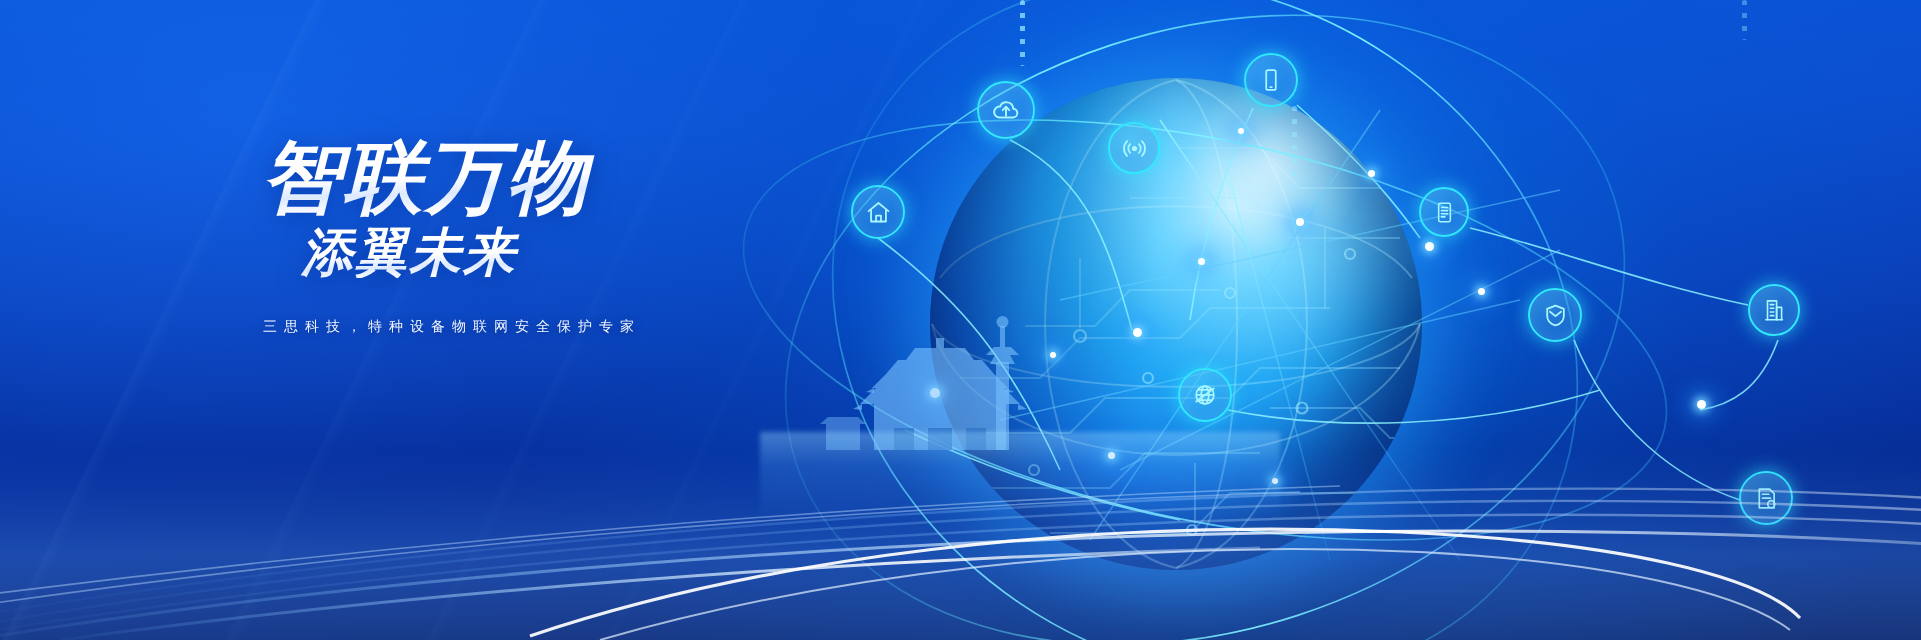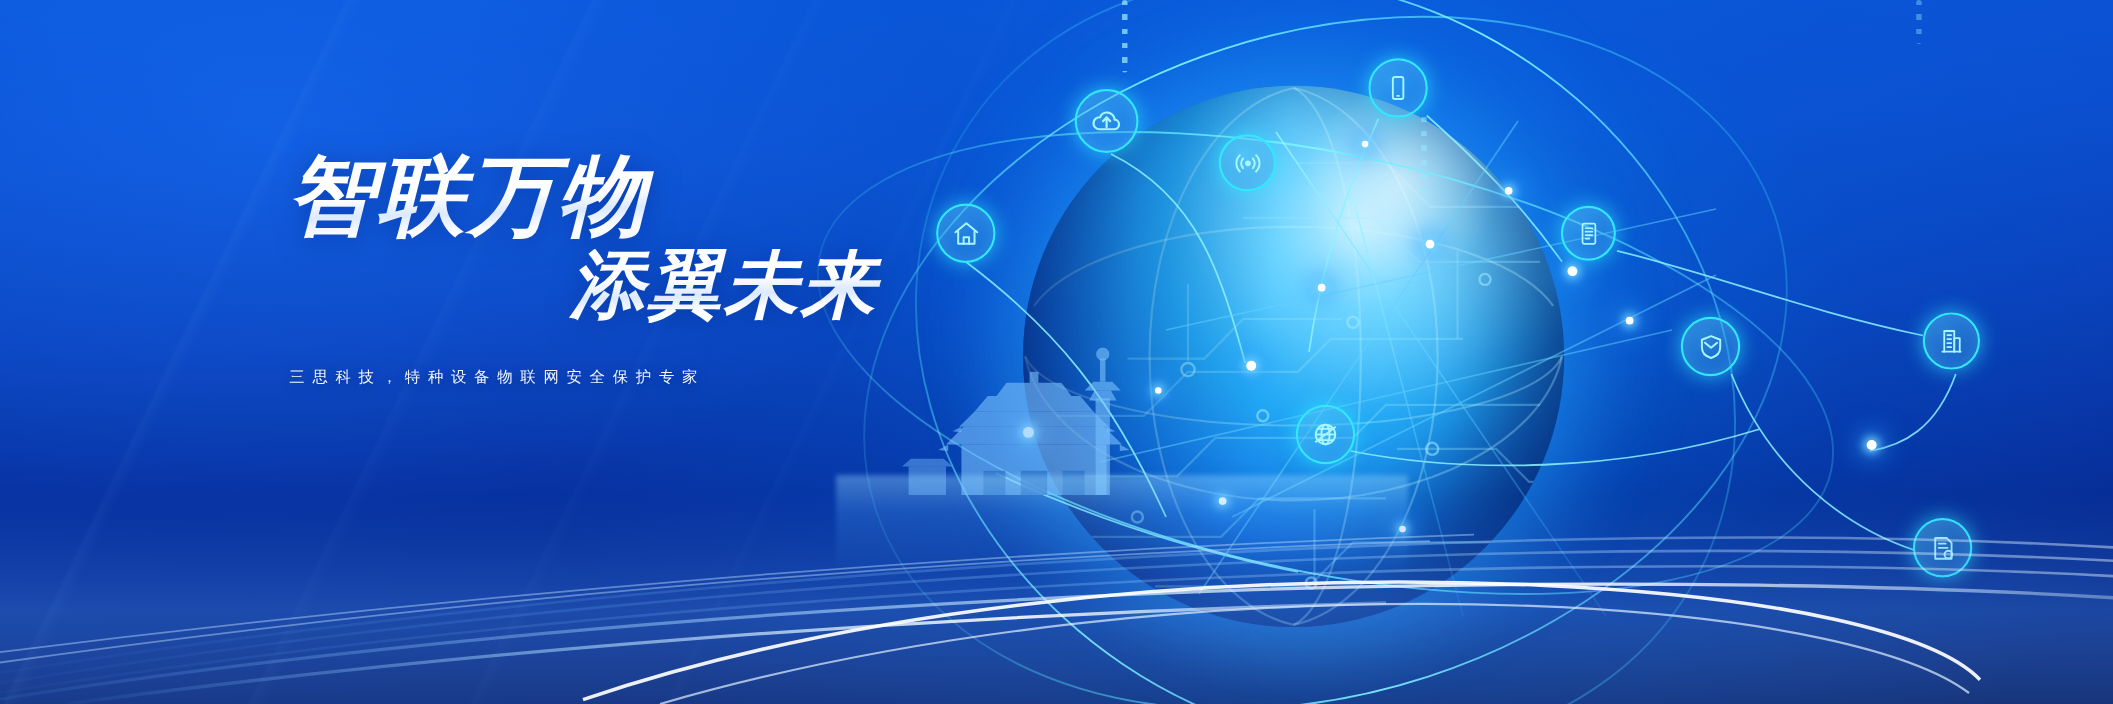--- a/index.html
+++ b/index.html
@@ -34,21 +34,21 @@
     font-family:"DejaVu Sans","Liberation Sans",sans-serif;
     font-weight:700; font-style:italic;
     letter-spacing:2px; line-height:1.0;
     background:linear-gradient(178deg,#ffffff 0%,#ffffff 42%,#dce9ff 58%,#ffffff 74%,#f2f7ff 100%);
     -webkit-background-clip:text; background-clip:text; color:transparent;
     -webkit-text-fill-color:transparent;
     filter:drop-shadow(0 3px 12px rgba(0,40,140,.55));
     white-space:nowrap;
   }
   .hl-1 { font-size:80px; margin-left:6px; }
-  .hl-2 { font-size:68px; margin-left:46px; margin-top:8px;text-align:center; }
+  .hl-2 { font-size:52px; margin-left:46px; margin-top:8px; }
 
   .subtitle {
     margin-top:40px; margin-left:8px;
     font-family:"DejaVu Sans","Liberation Sans",sans-serif;
     font-size:14px; font-weight:500; color:#f0f6ff;
     letter-spacing:7px; white-space:nowrap;
     text-shadow:0 2px 9px rgba(0,30,120,.65);
   }
 
   

